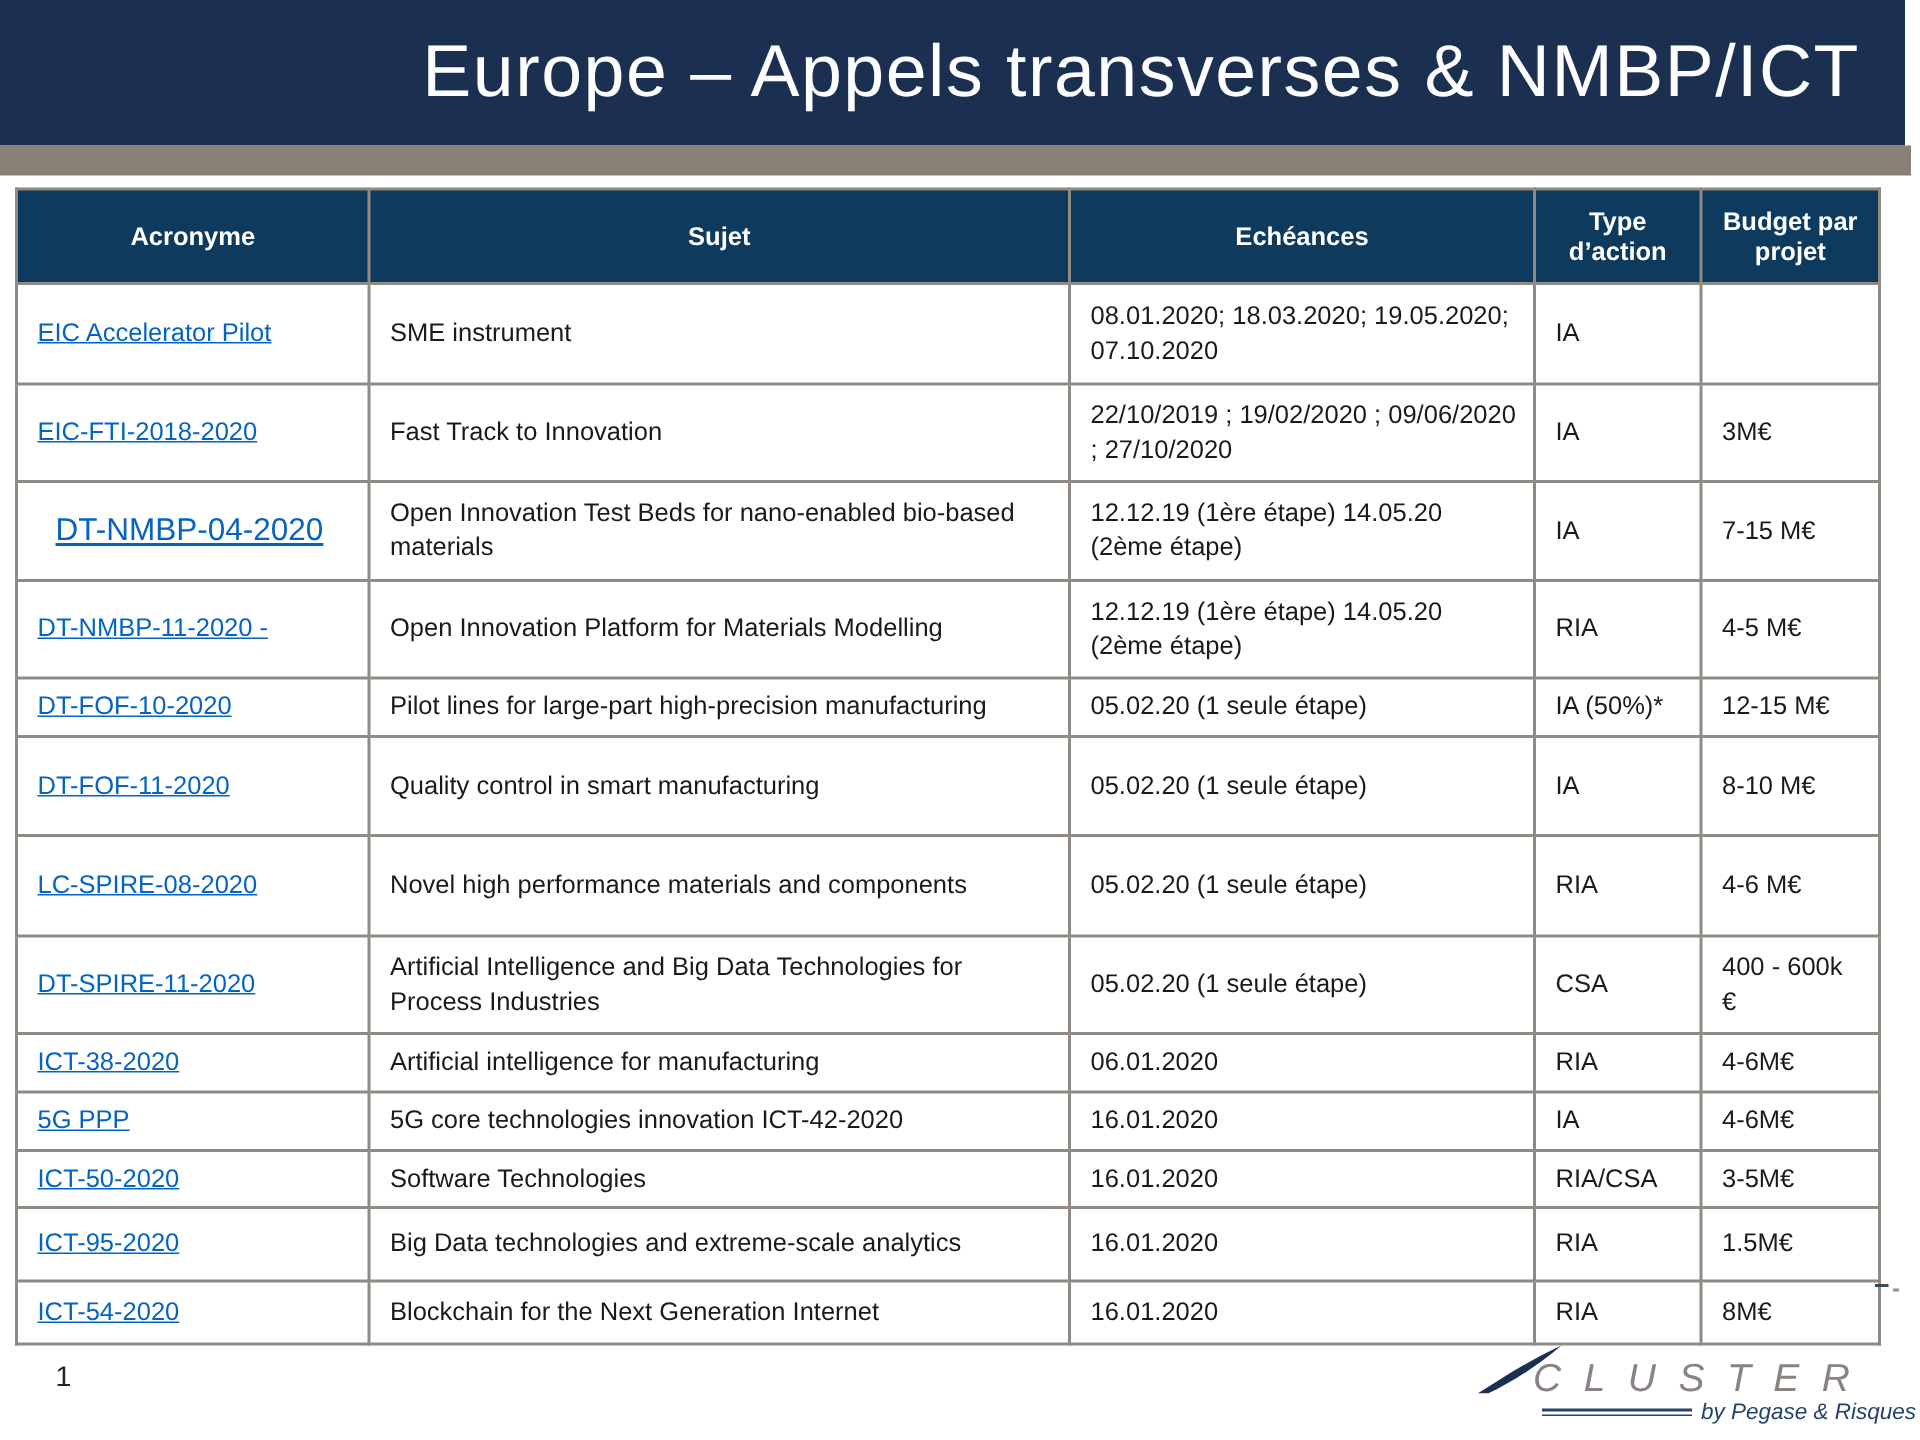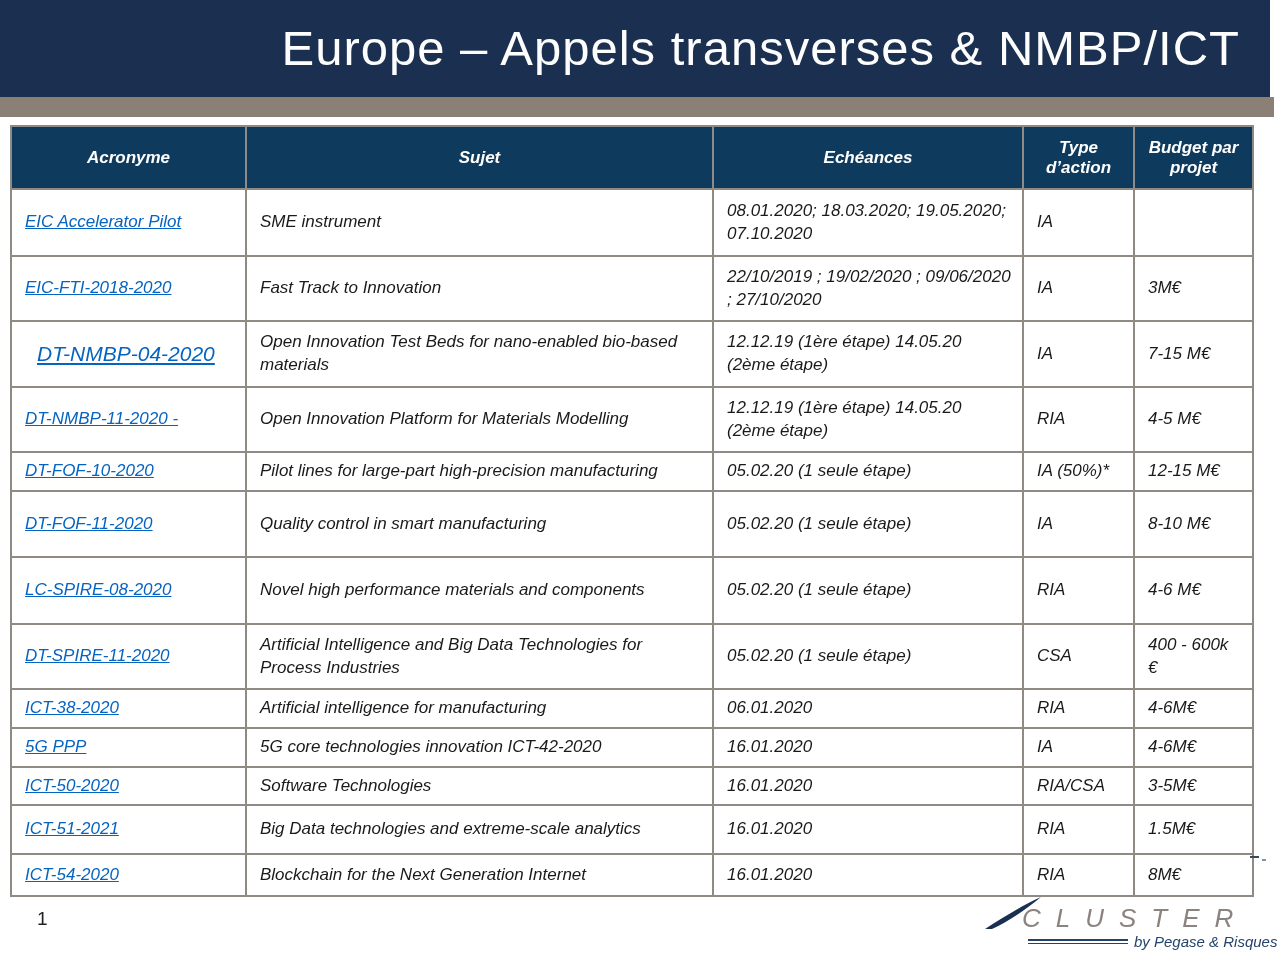--- a/index.html
+++ b/index.html
@@ -37,21 +37,20 @@
     background: #8a8076;
   }
 
   
   table.calls {
     position: absolute;
     left: 10px; top: 125px;
     width: 1242px;
     border-collapse: collapse;
     table-layout: fixed;
-    font-style: italic;
   }
   table.calls th, table.calls td {
     border: 2px solid #8f8a83;
   }
   table.calls thead tr { height: 63px; }
   table.calls th {
     background: #0e3a5d;
     color: #ffffff;
     font-size: 17px;
     font-weight: bold;
@@ -230,21 +229,21 @@
         <td class="bud">4-6M€</td>
       </tr>
       <tr style="height:38px">
         <td class="acr"><a href="#" class="call-link">ICT-50-2020</a></td>
         <td class="suj">Software Technologies</td>
         <td class="ech">16.01.2020</td>
         <td class="typ">RIA/CSA</td>
         <td class="bud">3-5M€</td>
       </tr>
       <tr style="height:49px">
-        <td class="acr"><a href="#" class="call-link">ICT-51-2021</a></td>
+        <td class="acr"><a href="#" class="call-link">ICT-95-2020</a></td>
         <td class="suj">Big Data technologies and extreme-scale analytics</td>
         <td class="ech">16.01.2020</td>
         <td class="typ">RIA</td>
         <td class="bud">1.5M€</td>
       </tr>
       <tr style="height:42px">
         <td class="acr"><a href="#" class="call-link">ICT-54-2020</a></td>
         <td class="suj">Blockchain for the Next Generation Internet</td>
         <td class="ech">16.01.2020</td>
         <td class="typ">RIA</td>

